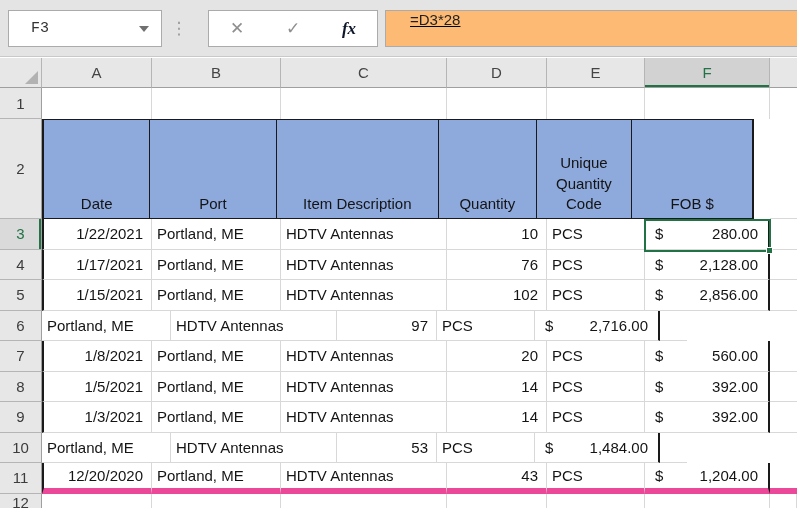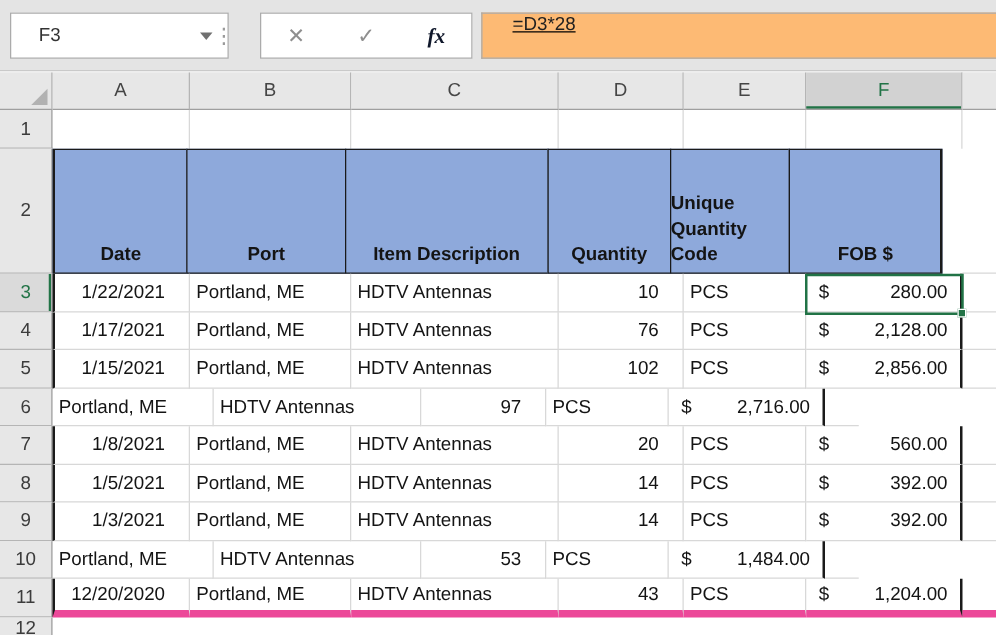--- a/index.html
+++ b/index.html
@@ -2,21 +2,21 @@
 <html><head>
 <meta charset="utf-8">
 <style>
   * { margin:0; padding:0; box-sizing:border-box; }
   html,body { background:#fff; }
   body { font-family:"Liberation Sans", sans-serif; }
   .screen{ position:relative; width:797px; height:508px; background:#fff; overflow:hidden; }
 
   
   .topbar{ position:absolute; left:0; top:0; width:797px; height:57px; background:#e4e4e4; border-bottom:1px solid #c9c9c9; }
-  .namebox{ position:absolute; left:8px; top:10px; width:175px; height:37px; background:#fff; border:1px solid #ababab; display:flex; align-items:center; }
+  .namebox{ position:absolute; left:8px; top:10px; width:154px; height:37px; background:#fff; border:1px solid #ababab; display:flex; align-items:center;font-family:Liberation Mono, monospace; }
   .namebox .nb-text{ padding-left:22px; font-size:15px; color:#333; flex:1; }
   .nb-arrow{ width:0; height:0; border-left:5px solid transparent; border-right:5px solid transparent; border-top:6px solid #707070; margin-right:12px; }
   .dots-sep{ position:absolute; left:170px; top:10px; height:37px; width:18px; display:flex; align-items:center; justify-content:center; color:#9a9a9a; font-size:17px; letter-spacing:0; }
   .fbtns{ position:absolute; left:208px; top:10px; width:170px; height:37px; background:#fff; border:1px solid #ababab; display:flex; align-items:center; justify-content:space-around; }
   .fbtn{ font-size:17px; color:#8f8f8f; width:40px; text-align:center; }
   .fx{ font-family:"Liberation Serif", serif; font-style:italic; font-weight:700; color:#0f172a; font-size:17px; }
   .formulabox{ position:absolute; left:385px; top:10px; width:412px; height:37px; background:#fdba74; border:1px solid #ababab; border-right:none; display:flex; align-items:flex-start;text-decoration:underline; }
   .formula-text{ padding-left:24px; font-size:15px; color:#1f1f1f; }
 
   
@@ -31,35 +31,35 @@
   .row{ display:flex; }
   .rowhead{ width:42px; background:#e7e7e7; border-right:1px solid #9f9f9f; border-bottom:1px solid #b5b5b5; display:flex; align-items:center; justify-content:center; font-size:15px; color:#3c3c3c; flex:0 0 42px; }
   .rowhead.rh-sel{ color:#217346; background:#dadada; box-shadow: inset -2px 0 0 #217346; }
 
   .r1{ height:31px; }
   .r1 .cell{ border-right:1px solid #d8d8d8; }
   .r1 .cG, .r12 .cG{ border-right:none; }
 
   
   .r2{ height:100px; }
-  .hc{ background:#8ea9db; border:1px solid #1a1a1a; margin-right:-1px; display:flex; align-items:flex-end; justify-content:center; text-align:left; font-weight:bold; font-size:15px; color:#141414; line-height:1.38; padding-bottom:3px; }
+  .hc{ background:#8ea9db; border:1px solid #1a1a1a; margin-right:-1px; display:flex; align-items:flex-end; justify-content:center; text-align:center; font-weight:normal; font-size:15px; color:#141414; line-height:1.38; padding-bottom:3px; }
   .hc.first{ border-left:2px solid #1a1a1a; }
   .hc.lastc{ border-right:2px solid #1a1a1a; margin-right:16px; }
   .r2 .cG{ border-bottom:1px solid #d8d8d8; }
 
   
   .drow{ height:30.5px; }
   .dc{ border-right:1px solid #d8d8d8; border-bottom:1px solid #d8d8d8; font-size:15px; color:#141414; display:flex; align-items:center; overflow:hidden; white-space:nowrap; }
   .dc.first{ border-left:2px solid #1a1a1a; }
   .dc.lastc{ border-right:2px solid #1a1a1a; }
   .last-row .dc{ border-bottom:6px solid #ec4899; }
-  .al-r{ justify-content:flex-end; padding-right:19px; }
+  .al-r{ justify-content:flex-end; padding-right:8px; }
   .al-l{ justify-content:flex-start; padding-left:5px; }
   .fobcell{ justify-content:space-between; padding-left:10px; padding-right:10px; }
-  .r12{ height:15px;flex-direction:column; }
+  .r12{ height:15px; }
   .r12 .cell{ border-right:1px solid #d8d8d8; }
   .r12 .rowhead{ align-items:flex-start; border-bottom:none; }
 
   
   .sel-box{ position:absolute; left:644px; top:219px; width:127px; height:33px; border:2px solid #217346; pointer-events:none; }
   .fill-handle{ position:absolute; right:-4px; bottom:-4px; width:7px; height:7px; background:#217346; border:1px solid #fff; pointer-events:auto; }
 </style>
 </head>
 <body>
 

